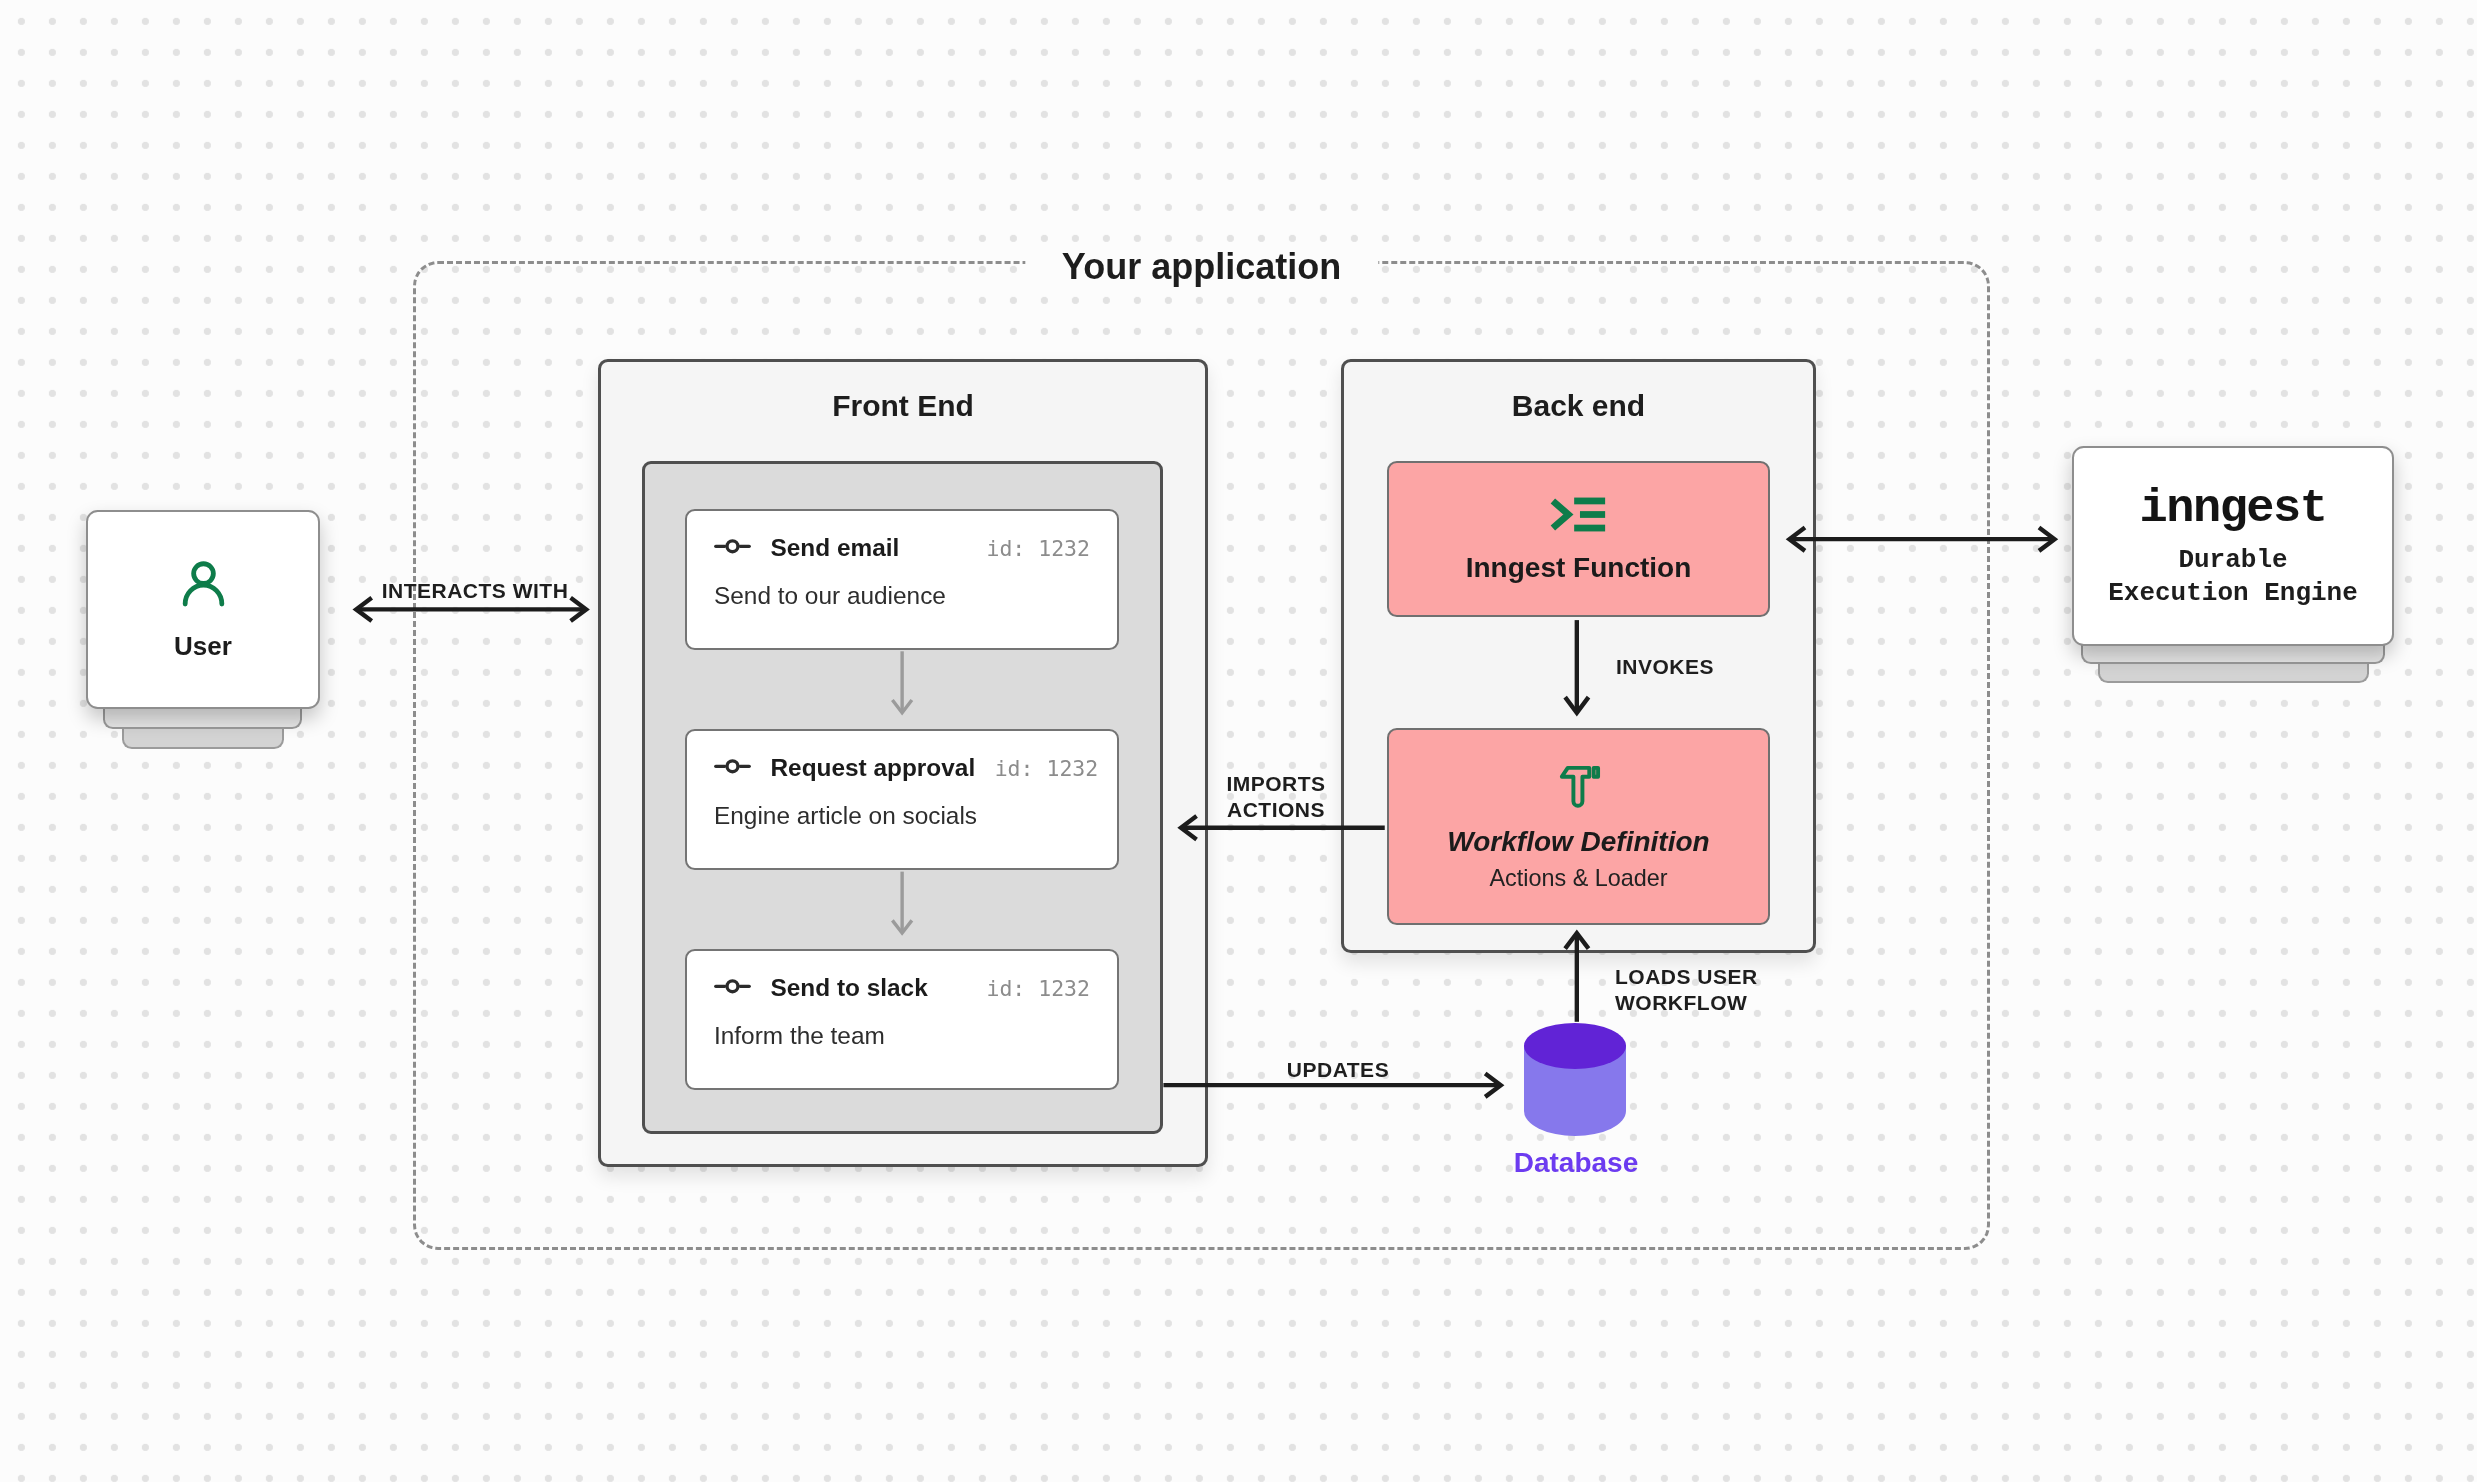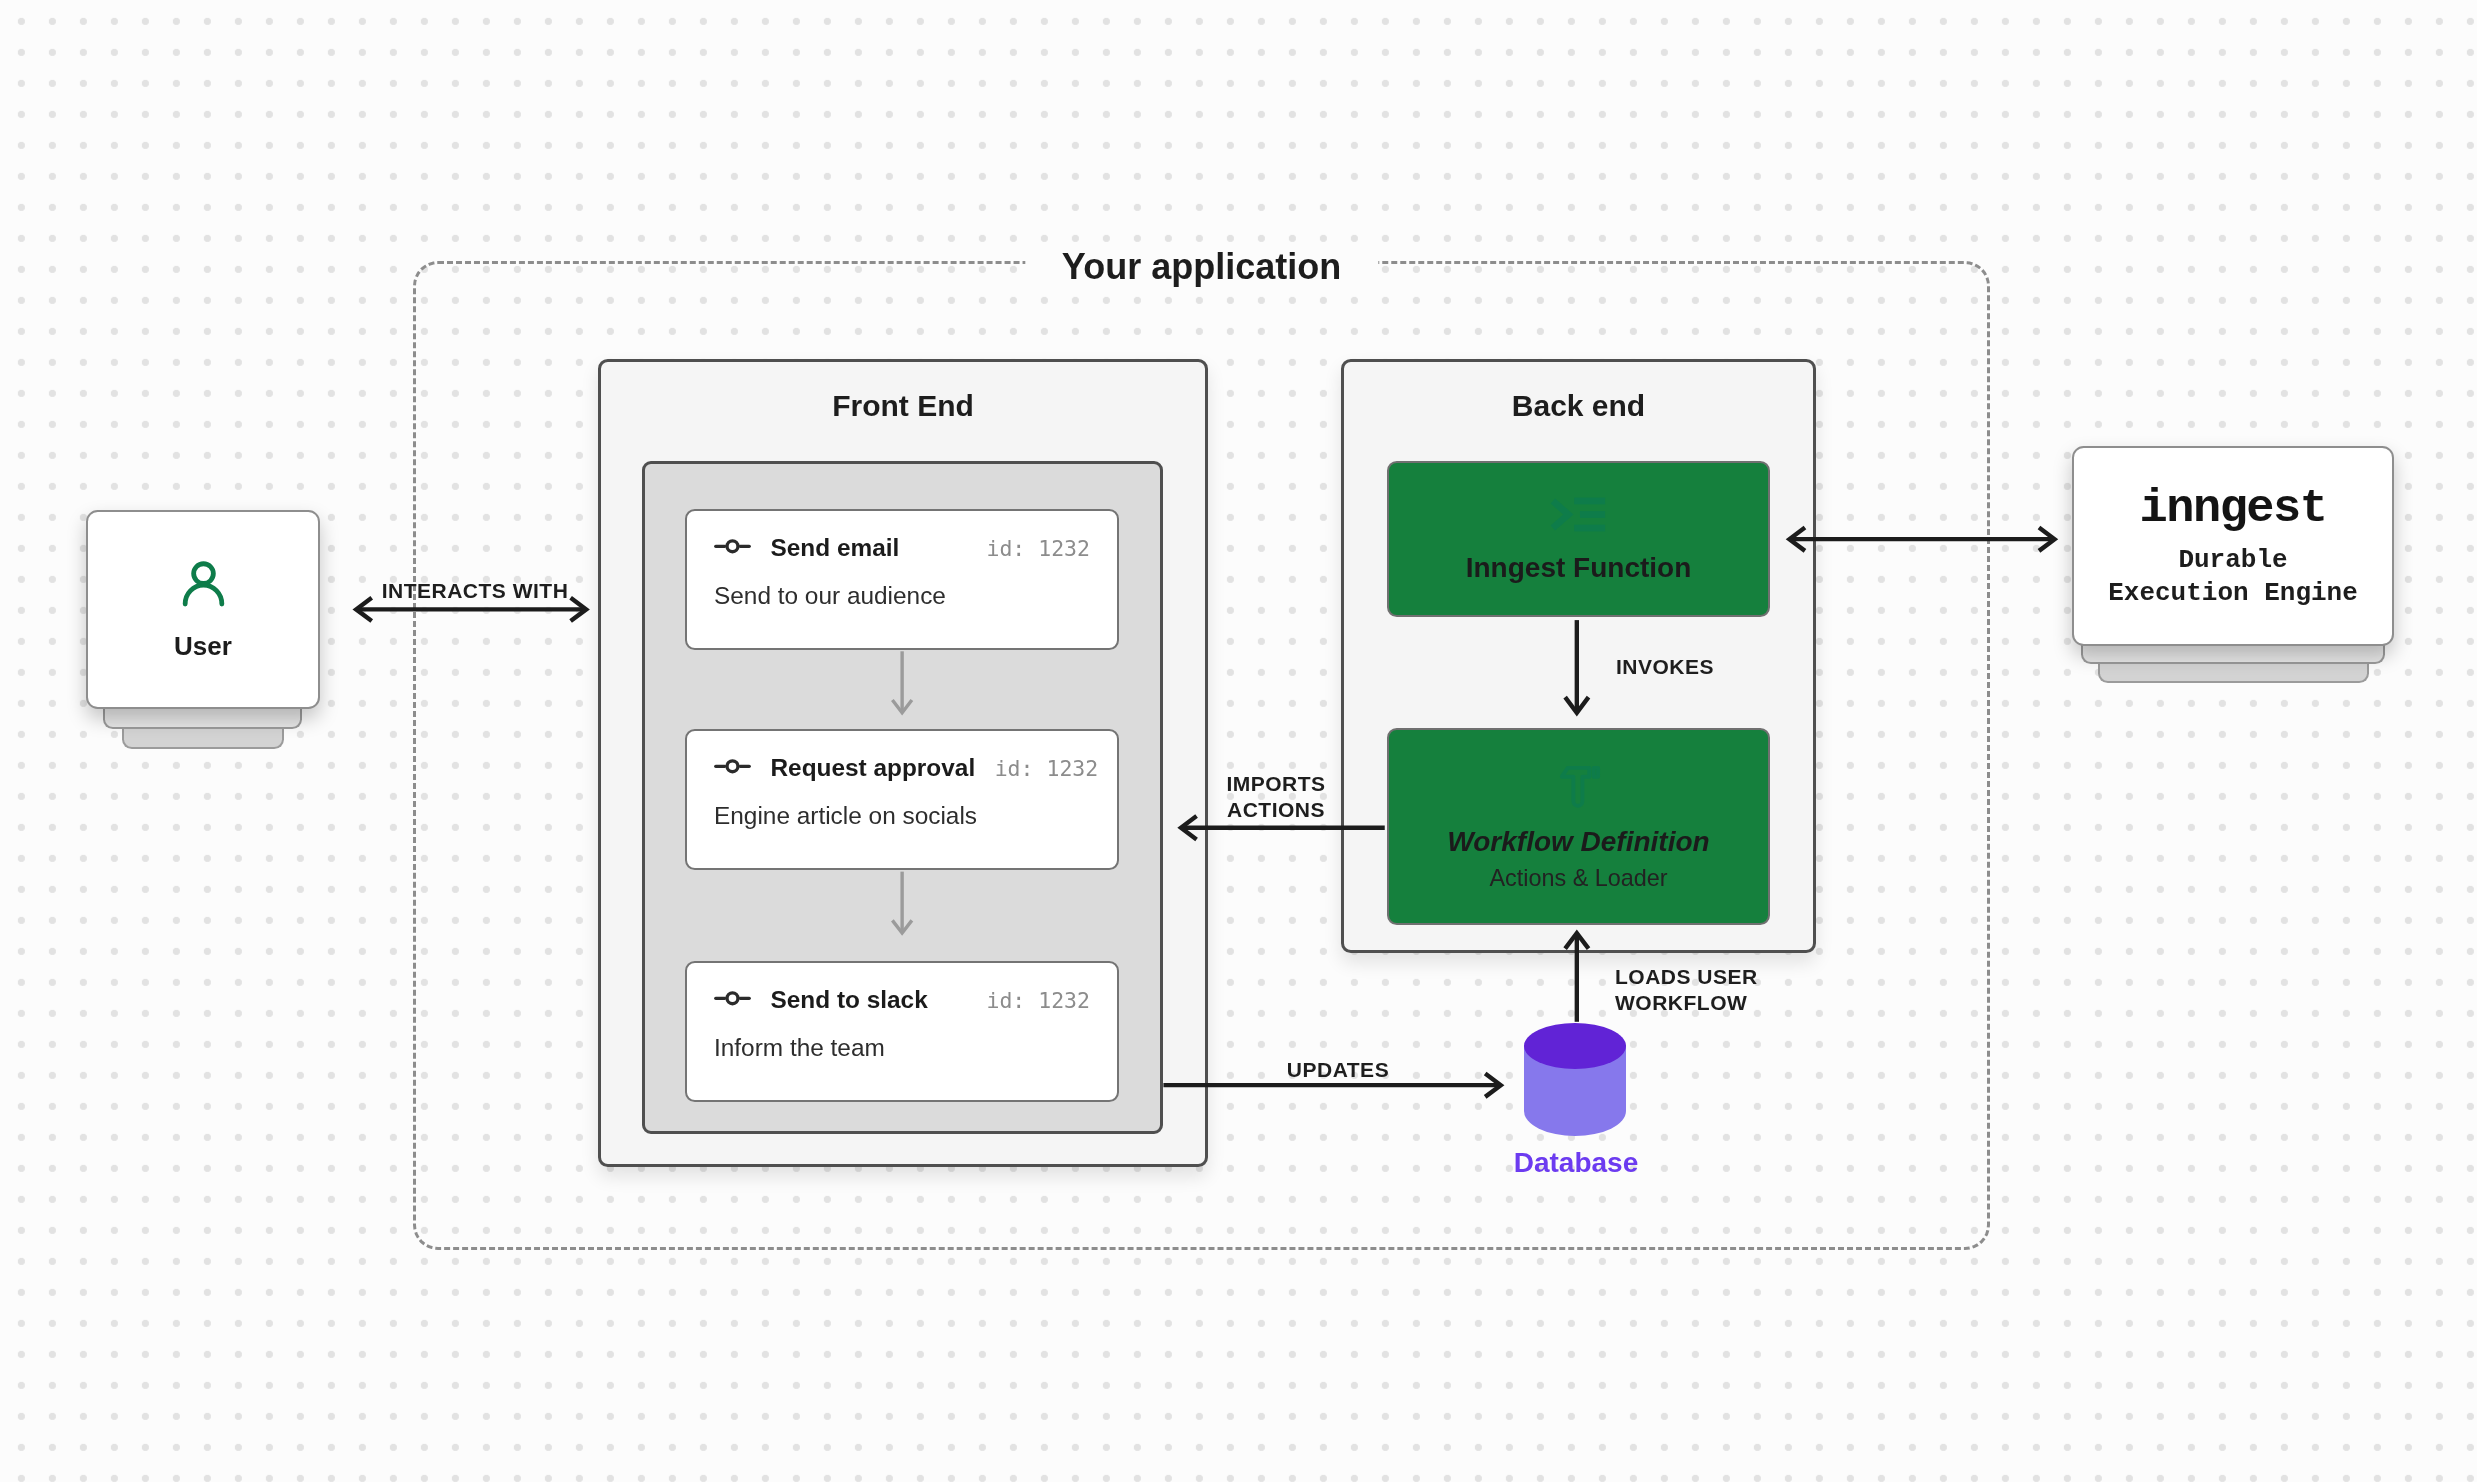--- a/index.html
+++ b/index.html
@@ -71,21 +71,21 @@
     box-sizing:border-box; padding: 23.4px 27px 0 27px;
   }
   .wf-head { display:flex; align-items:center; gap:19.5px; }
   .wf-title { font-size:24.4px; font-weight:700; color:#1b1b1b; white-space:nowrap; }
   .wf-id { margin-left:auto; font-family:"DejaVu Sans Mono", monospace; font-size:21.5px; color:#8c8c8c; white-space:nowrap; }
   .wf-desc { font-size:24.4px; font-weight:400; color:#2d2d2d; margin-top:19.5px; }
 
   
   .be-card {
     position:absolute; left:43px; width:383px;
-    background:#15803d; border:2px solid #707070; border-radius:9.8px;
+    background:#fca5a5; border:2px solid #707070; border-radius:9.8px;
     box-sizing:border-box;
     display:flex; flex-direction:column; align-items:center; justify-content:center;
   }
   .be-card-title { font-size:28px; font-weight:600; color:#1b1b1b; }
   .wfdef-title { font-size:28px; font-weight:700; color:#1b1b1b;font-style:italic; }
   .wfdef-sub { font-size:23.4px; font-weight:500; color:#222; margin-top:7.8px; }
 
   
   .db-body {
     position:absolute; left:1524px; top:1045px; width:102px; height:91px;
@@ -158,21 +158,21 @@
                 <circle cx="19" cy="8.5" r="5.6"></circle>
                 <line x1="27" y1="8.5" x2="36.2" y2="8.5"></line>
             </svg>
           </span>
           <span class="wf-title">Request approval</span>
           <span class="wf-id">id: 1232</span>
         </div>
         <div class="wf-desc">Engine article on socials</div>
       </div>
 
-      <div class="wf-card" style="top:497px;">
+      <div class="wf-card" style="top:485px;">
         <div class="wf-head">
           <span>
             <svg width="37" height="16.6" viewBox="0 0 38 17" fill="none" stroke="#2b2b2b" stroke-width="3.4" stroke-linecap="round">
               <line x1="1.8" y1="8.5" x2="11" y2="8.5"></line>
                 <circle cx="19" cy="8.5" r="5.6"></circle>
                 <line x1="27" y1="8.5" x2="36.2" y2="8.5"></line>
             </svg>
           </span>
           <span class="wf-title">Send to slack</span>
           <span class="wf-id">id: 1232</span>

